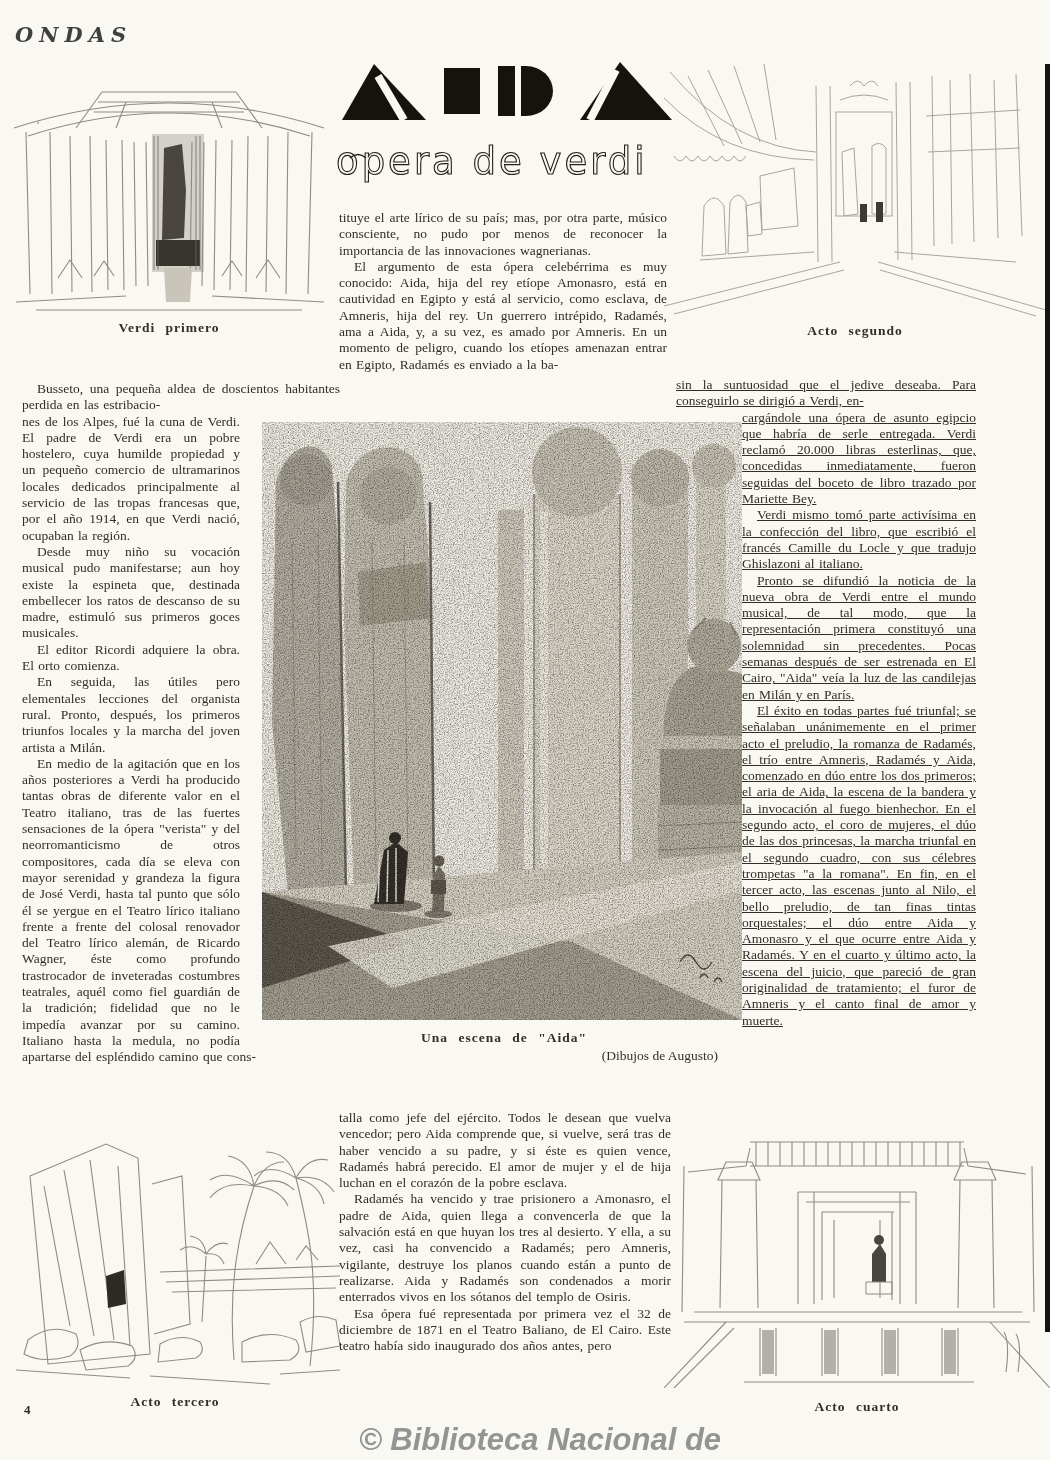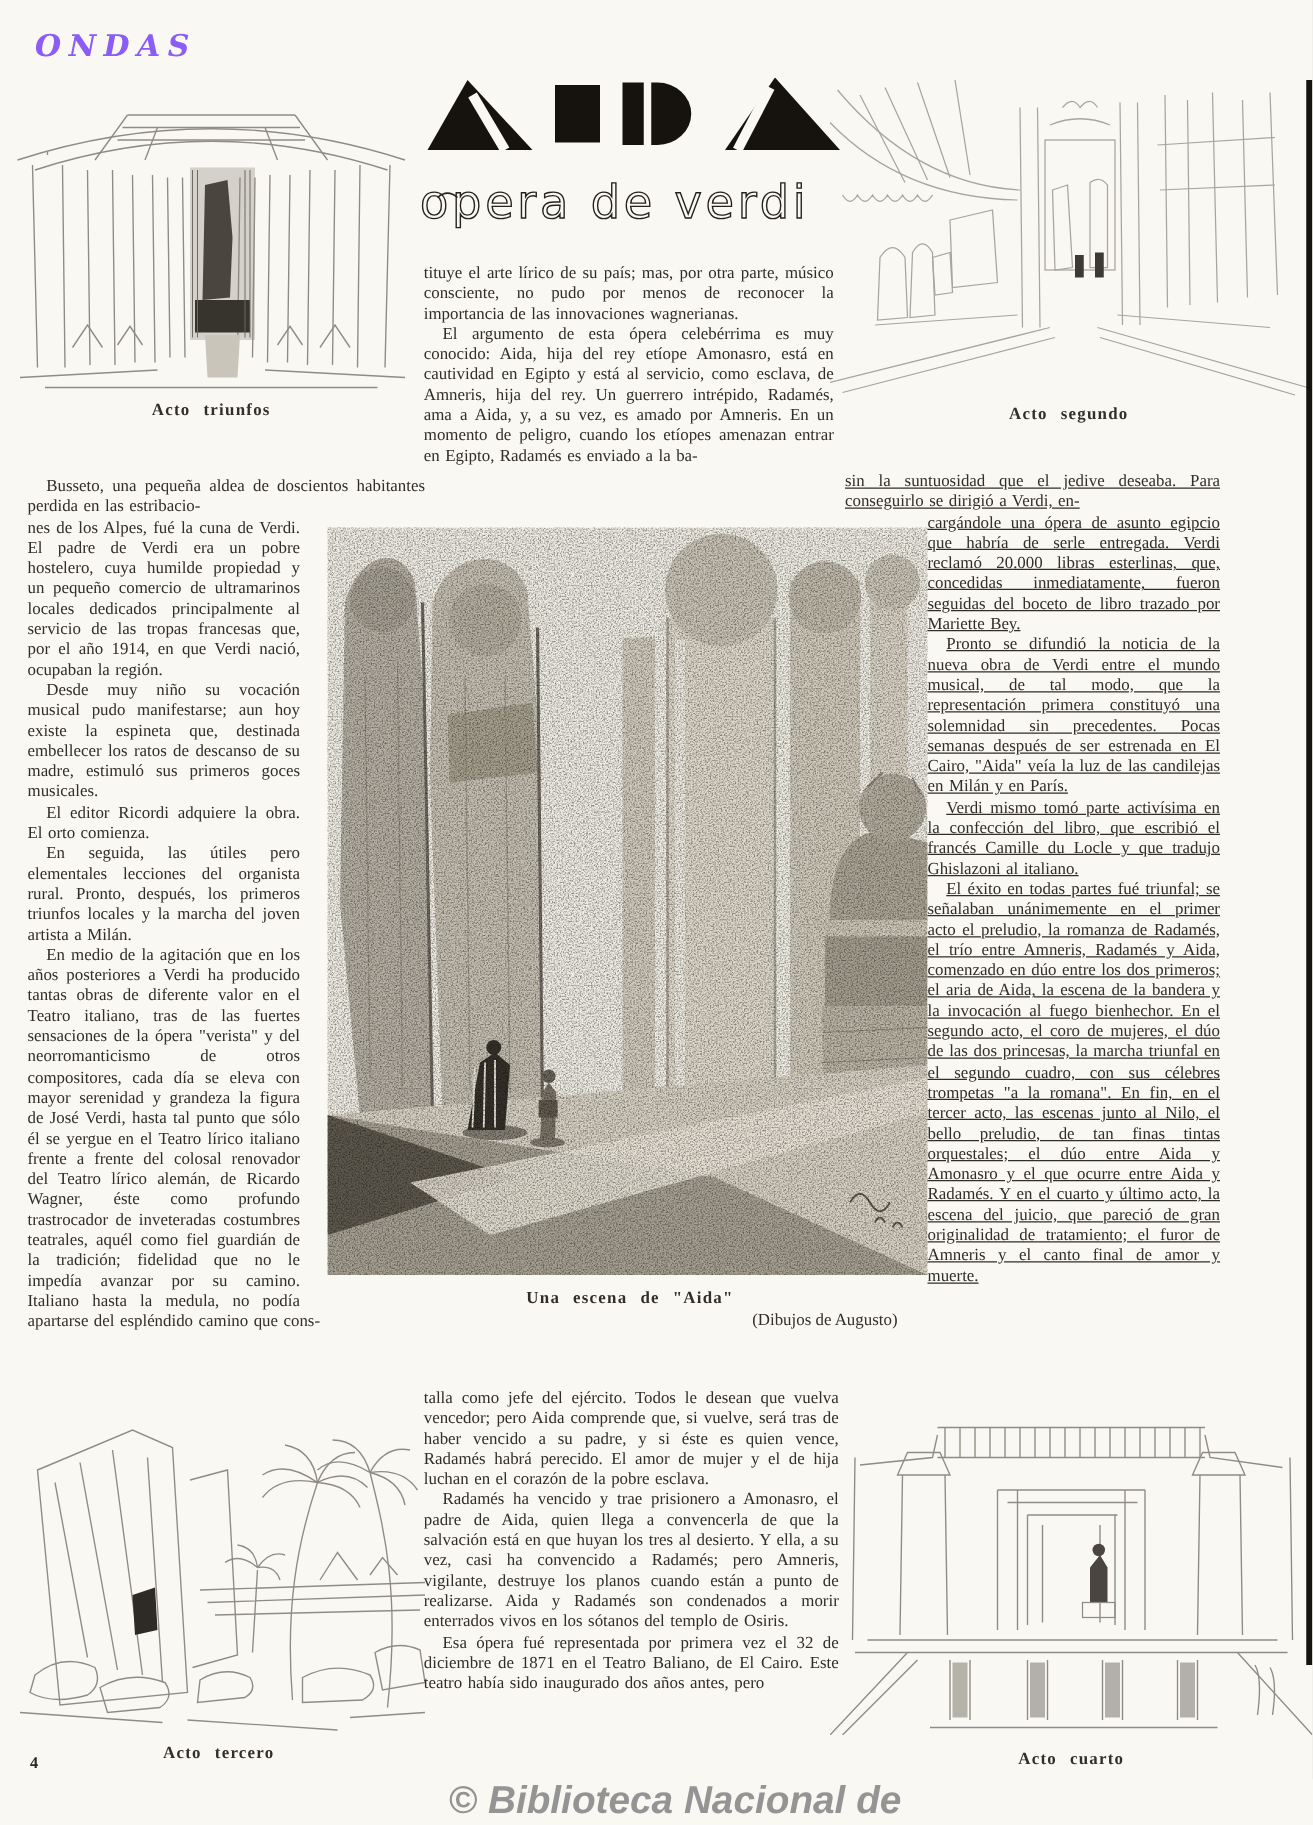--- a/index.html
+++ b/index.html
@@ -13,23 +13,23 @@
   .col p{margin:0;text-indent:15px;}
   .col p.noind{text-indent:0;}
   .sp-r{float:right;width:100px;height:620px;}
   .sp-l{float:left;width:66px;height:664px;}
   #col-left{left:22px;top:353px;width:318px;}
   #col-mid-top{left:339px;top:182px;width:328px;}
   #col-mid-bot{left:339px;top:1082px;width:332px;}
   #col-right{left:676px;top:349px;width:300px;text-decoration:underline;}
   
   #masthead{
-    position:absolute;left:28px;top:22px;
+    position:absolute;left:15px;top:22px;
     font-family:"DejaVu Serif","Liberation Serif",serif;
-    font-style:italic;font-weight:bold;font-size:24px;letter-spacing:6px;color:#8b5cf6;
+    font-style:italic;font-weight:bold;font-size:21px;letter-spacing:6px;color:#404040;
   }
   .caption{
     position:absolute;font-weight:bold;font-size:13.5px;letter-spacing:1px;
     word-spacing:6px;text-align:center;color:#332e28;
   }
   #cap-act1{left:6px;top:320px;width:326px;}
   #cap-act2{left:664px;top:323px;width:382px;}
   #cap-act3{left:10px;top:1394px;width:330px;}
   #cap-act4{left:664px;top:1399px;width:386px;}
   #cap-center{left:339px;top:1030px;width:330px;}
@@ -98,21 +98,21 @@
     <g>
       <rect x="146" y="64" width="52" height="138" fill="#8b877d" opacity="0.35"></rect>
       <path d="M158,78 L176,74 L180,120 L178,168 L156,170 Z" fill="#4a463f"></path>
       <rect x="150" y="170" width="44" height="26" fill="#37332d"></rect>
       <path d="M158,198 L186,198 L184,232 L160,232 Z" fill="#c9c5ba"></path>
       <g stroke="#6d6a61" stroke-width="0.8">
         <path d="M148,66 L148,200 M152,66 L152,200 M190,66 L190,200 M194,66 L194,200"></path>
       </g>
     </g>
   </svg>
-  <div id="cap-act1" class="caption">Acto triunfos</div>
+  <div id="cap-act1" class="caption">Verdi primero</div>
 
   <svg id="illo-act2" class="illo" width="382" height="262" viewBox="0 0 382 262">
     <g stroke="#a8a59c" fill="none" stroke-width="1">
       <path d="M6,16 Q70,92 152,96 M0,42 Q58,102 150,104"></path>
       <path d="M10,100 q6,10 12,0 q6,10 12,0 q6,10 12,0 q6,10 12,0 q6,10 12,0 q6,10 12,0"></path>
       <path d="M24,20 L60,90 M44,14 L78,88 M70,10 L96,86 M100,8 L112,84"></path>
       <path d="M152,30 L154,206 M166,30 L168,206 M232,26 L234,204 M246,26 L248,204"></path>
       <rect x="172" y="56" width="56" height="104"></rect>
       <path d="M176,44 Q200,34 224,44 M186,30 q8,-10 14,0 q8,-10 14,0"></path>
       <path d="M178,96 L190,92 L194,158 L180,160 Z M208,90 Q216,84 222,92 L222,158 L208,158 Z"></path>
@@ -264,22 +264,22 @@
   <div id="col-mid-bot" class="col">
     <p class="noind">talla como jefe del ejército. Todos le desean que vuelva vencedor; pero Aida comprende que, si vuelve, será tras de haber vencido a su padre, y si éste es quien vence, Radamés habrá perecido. El amor de mujer y el de hija luchan en el corazón de la pobre esclava.</p>
     <p>Radamés ha vencido y trae prisionero a Amonasro, el padre de Aida, quien llega a convencerla de que la salvación está en que huyan los tres al desierto. Y ella, a su vez, casi ha convencido a Radamés; pero Amneris, vigilante, destruye los planos cuando están a punto de realizarse. Aida y Radamés son condenados a morir enterrados vivos en los sótanos del templo de Osiris.</p>
     <p>Esa ópera fué representada por primera vez el 32 de diciembre de 1871 en el Teatro Baliano, de El Cairo. Este teatro había sido inaugurado dos años antes, pero</p>
   </div>
 
   <div id="col-right" class="col">
     <p class="noind">sin la suntuosidad que el jedive deseaba. Para conseguirlo se dirigió a Verdi, en-</p>
     <div class="sp-l" aria-hidden="true"></div>
     <p class="noind">cargándole una ópera de asunto egipcio que habría de serle entregada. Verdi reclamó 20.000 libras esterlinas, que, concedidas inmediatamente, fueron seguidas del boceto de libro trazado por Mariette Bey.</p>
+    <p>Verdi mismo tomó parte activísima en la confección del libro, que escribió el francés Camille du Locle y que tradujo Ghislazoni al italiano.</p>
     <p>Pronto se difundió la noticia de la nueva obra de Verdi entre el mundo musical, de tal modo, que la representación primera constituyó una solemnidad sin precedentes. Pocas semanas después de ser estrenada en El Cairo, "Aida" veía la luz de las candilejas en Milán y en París.</p>
-    <p>Verdi mismo tomó parte activísima en la confección del libro, que escribió el francés Camille du Locle y que tradujo Ghislazoni al italiano.</p>
     <p>El éxito en todas partes fué triunfal; se señalaban unánimemente en el primer acto el preludio, la romanza de Radamés, el trío entre Amneris, Radamés y Aida, comenzado en dúo entre los dos primeros; el aria de Aida, la escena de la bandera y la invocación al fuego bienhechor. En el segundo acto, el coro de mujeres, el dúo de las dos princesas, la marcha triunfal en el segundo cuadro, con sus célebres trompetas "a la romana". En fin, en el tercer acto, las escenas junto al Nilo, el bello preludio, de tan finas tintas orquestales; el dúo entre Aida y Amonasro y el que ocurre entre Aida y Radamés. Y en el cuarto y último acto, la escena del juicio, que pareció de gran originalidad de tratamiento; el furor de Amneris y el canto final de amor y muerte.</p>
   </div>
 
   <div id="page-num">4</div>
   <div id="watermark">© Biblioteca Nacional de España</div>
   <div id="edge-bar"></div>
 
 </div>
 
 </body></html>

